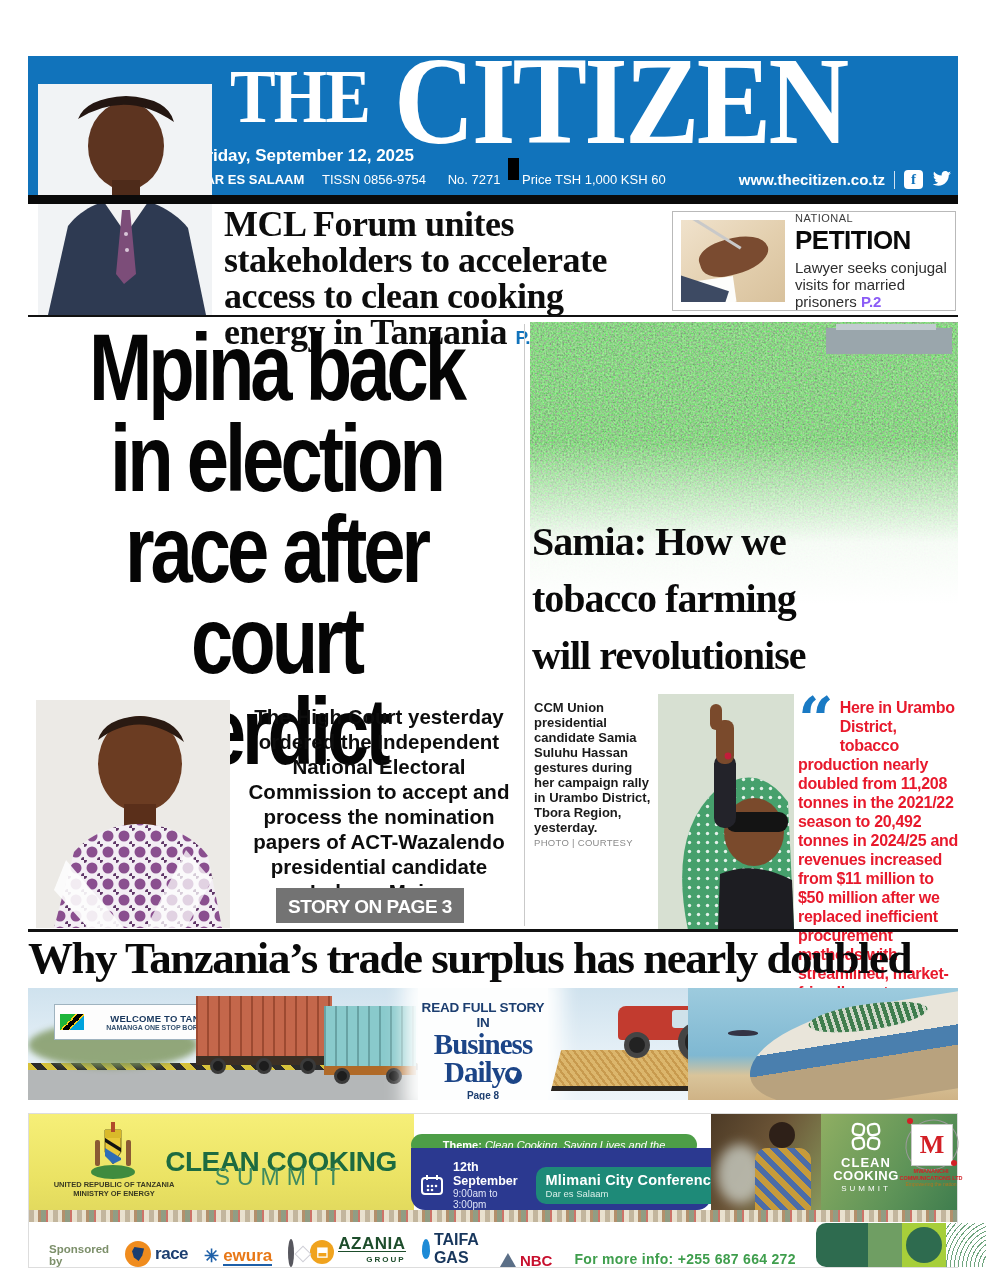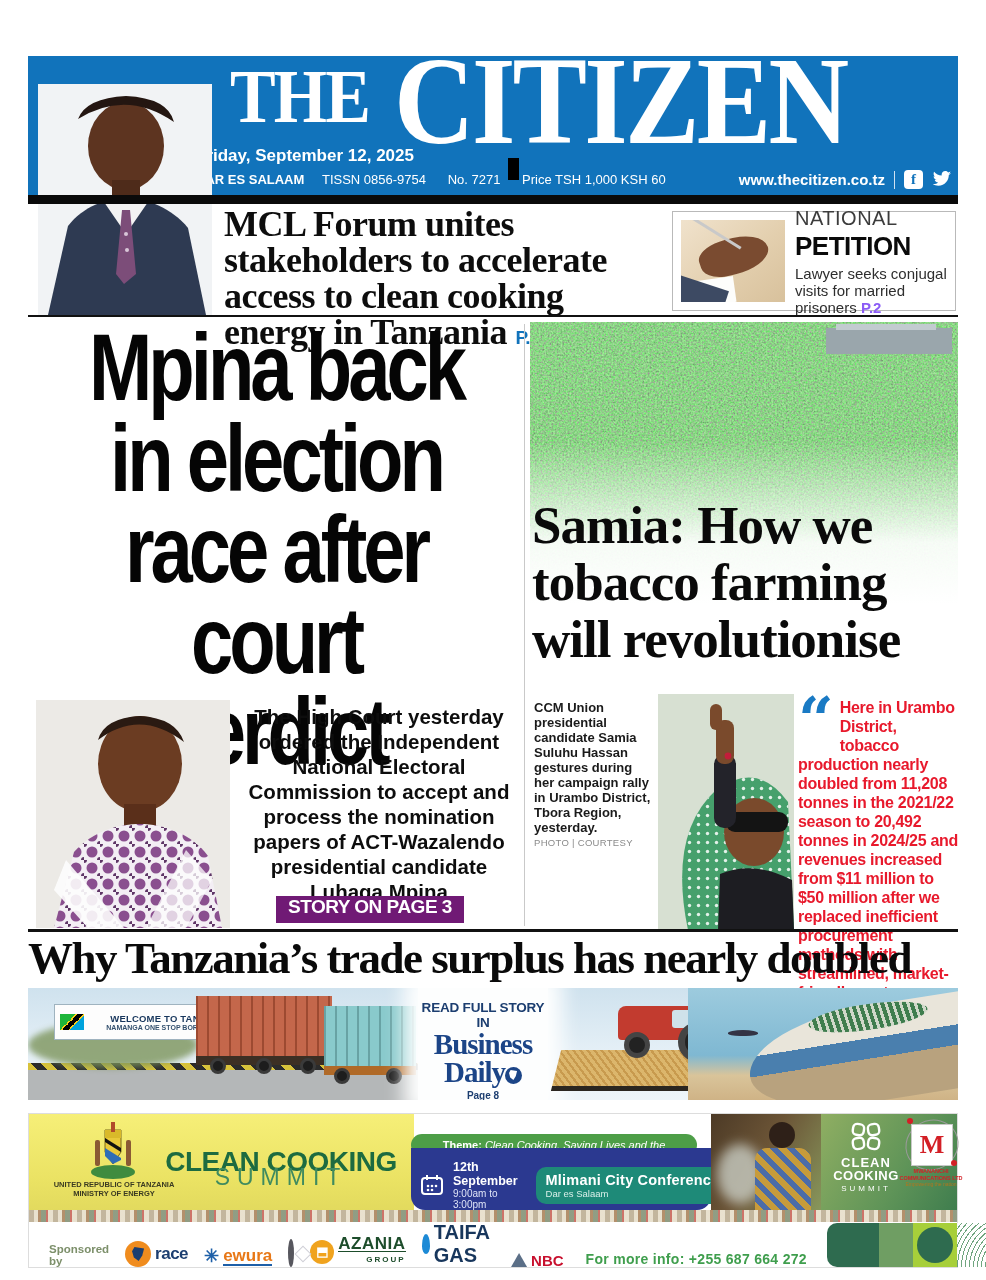--- a/index.html
+++ b/index.html
@@ -39,48 +39,48 @@
   
   .pet-box{left:672px;top:211px;width:284px;height:100px;border:1px solid #b9b9b9;
            display:flex;align-items:center;gap:10px;padding:0 8px;box-sizing:border-box;background:#fff;}
   .pet-img{width:104px;height:82px;background:linear-gradient(140deg,#f0e2cc 0%,#e3cfae 55%,#d8c19c 100%);
            position:relative;overflow:hidden;flex:none;}
   .pet-hand{position:absolute;left:18px;top:18px;width:70px;height:36px;background:#7a4b30;
             border-radius:40% 60% 50% 50%;transform:rotate(-18deg);}
   .pet-pen{position:absolute;left:8px;top:12px;width:56px;height:3px;background:#c9c9c9;transform:rotate(32deg);}
   .pet-paper{position:absolute;left:-6px;bottom:-4px;width:60px;height:26px;background:#fdfdfb;transform:rotate(-8deg);}
   .pet-arm{position:absolute;left:-10px;bottom:-14px;width:54px;height:34px;background:#3d4a63;transform:rotate(18deg);}
-  .pet-kicker{font-size:20px;color:#3c3c3c;letter-spacing:.5px;}
+  .pet-kicker{font-size:11px;color:#3c3c3c;letter-spacing:.5px;}
   .pet-title{font-size:26px;font-weight:800;color:#0a0a0a;letter-spacing:-.5px;margin:1px 0 3px;}
   .pet-body{font-size:15px;line-height:17px;color:#2e2e2e;}
   .pet-body b{color:#8b5cf6;}
 
   .rule{background:#111;}
   .rule-a{left:28px;top:315px;width:930px;height:2px;}
   .col-div{left:524px;top:324px;width:1px;height:602px;background:#c9c9c9;}
 
   
   .lead-head{left:28px;top:322px;width:496px;text-align:center;font-weight:800;
              font-size:95px;line-height:91px;color:#050505;letter-spacing:-5px;}
   .lead-head span{display:block;transform:scaleX(.8);transform-origin:50% 50%;}
 
   
   .portrait2{left:36px;top:700px;width:194px;height:228px;background:#e9e9e6;overflow:hidden;}
 
   .deck{left:234px;top:704px;width:290px;text-align:center;font-weight:700;
         font-size:20.5px;line-height:25px;color:#0d0d0d;}
-  .ref-box{left:276px;top:888px;background:#701a75;color:#fff;font-weight:800;
-           font-size:19px;padding:0 12px 5px;letter-spacing:-.5px;margin-top:8px;}
+  .ref-box{left:276px;top:888px;background:#737373;color:#fff;font-weight:800;
+           font-size:19px;padding:8px 12px 5px;letter-spacing:-.5px;}
 
   
   .crowd{left:530px;top:322px;width:428px;height:282px;}
   .crowd-fade{left:530px;top:442px;width:428px;height:162px;
               background:linear-gradient(to bottom,rgba(255,255,255,0) 0%,rgba(255,255,255,.92) 62%,#fff 100%);}
-  .samia-head{left:532px;top:497px;width:428px;font-family:"Liberation Serif",serif;
-              font-weight:700;font-size:53px;line-height:57px;color:#0a0a0a;letter-spacing:-1px;}
+  .samia-head{left:532px;top:513px;width:428px;font-family:"Liberation Serif",serif;
+              font-weight:700;font-size:40px;line-height:57px;color:#0a0a0a;letter-spacing:-1px;}
   .cap{left:534px;top:700px;width:120px;font-weight:700;font-size:13px;line-height:15px;color:#1a1a1a;}
   .cap-credit{font-weight:500;font-size:9.5px;color:#8a8a8a;letter-spacing:.3px;}
   .portrait3{left:658px;top:694px;width:136px;height:236px;background:#dfe6d8;overflow:hidden;}
 
   .quote-wrap{left:798px;top:698px;width:160px;}
   .qmark{float:left;color:#1a7ac4;font-family:"DejaVu Serif",serif;font-weight:700;
          font-size:62px;line-height:40px;margin:2px 6px 0 0;}
   .quote{color:#e8192c;font-weight:800;font-size:16px;line-height:19px;letter-spacing:-.3px;}
   .attrib{clear:both;margin-top:6px;font-weight:700;font-size:12.5px;line-height:14px;color:#111;}
   .ref2{margin-top:9px;text-align:center;font-weight:800;font-size:17px;color:#000;letter-spacing:-.5px;}
@@ -191,21 +191,21 @@
             clip-path:polygon(20% 0,100% 10%,85% 60%,55% 100%,15% 75%,0 30%);}
   .aecf-t{color:#1c3e70;font-weight:800;font-size:17px;letter-spacing:-.5px;}
   .ew-star{color:#1d5fa8;font-size:18px;font-weight:800;}
   .ew-t{color:#e87817;font-weight:800;font-size:17px;border-bottom:2px solid #1d5fa8;line-height:17px;}
   .k2{width:28px;height:28px;border-radius:50%;background:#2f2f33;border:3px solid #57575e;box-sizing:border-box;position:relative;}
   .k2 i{position:absolute;left:6px;top:6px;width:10px;height:10px;border:1px solid #cfcfd6;transform:rotate(45deg);}
   .az-c{width:24px;height:24px;border-radius:50%;background:#f0a31e;color:#fff;font-weight:800;font-size:13px;line-height:24px;text-align:center;}
   .az-t{color:#1d4d2b;font-weight:800;font-size:17px;letter-spacing:.5px;line-height:15px;}
   .az-t small{display:block;text-align:right;font-size:8px;letter-spacing:2px;color:#1d4d2b;border-top:1px solid #1d4d2b;}
   .tg-f{width:14px;height:20px;background:#1d8ad6;border-radius:50% 50% 50% 50%/60% 60% 40% 40%;}
-  .tg-t{color:#17365c;font-weight:800;font-size:20px;}
+  .tg-t{color:#17365c;font-weight:800;font-size:16px;}
   .nbc-t{color:#c8102e;font-weight:800;font-size:15px;line-height:13px;}
   .nbc-m{width:16px;height:14px;background:#5b6f87;clip-path:polygon(0 100%,50% 0,100% 100%);}
   .info{color:#3f9e4d;font-weight:800;font-size:14px;letter-spacing:.3px;margin-left:6px;white-space:nowrap;}
   .blocks{display:flex;align-items:center;height:45px;margin-left:4px;}
   .bk1{width:52px;height:44px;background:#2e6b4f;border-radius:10px 0 0 10px;}
   .bk2{width:78px;height:44px;background:#6f9e63;position:relative;}
   .bk2 .sq{position:absolute;right:0;top:0;width:44px;height:44px;background:#a7cf3a;}
   .bk2 .ci{position:absolute;right:4px;top:4px;width:36px;height:36px;border-radius:50%;background:#2e6b4f;}
   .arcs{width:56px;height:44px;
         background:repeating-radial-gradient(circle at 100% 100%,#ffffff 0 3px,#4c8f5f 3px 4px);opacity:.8;}

